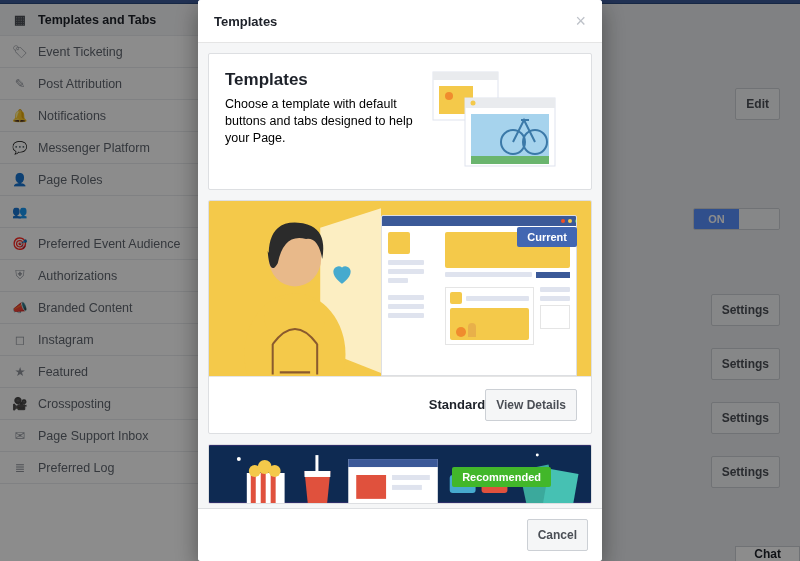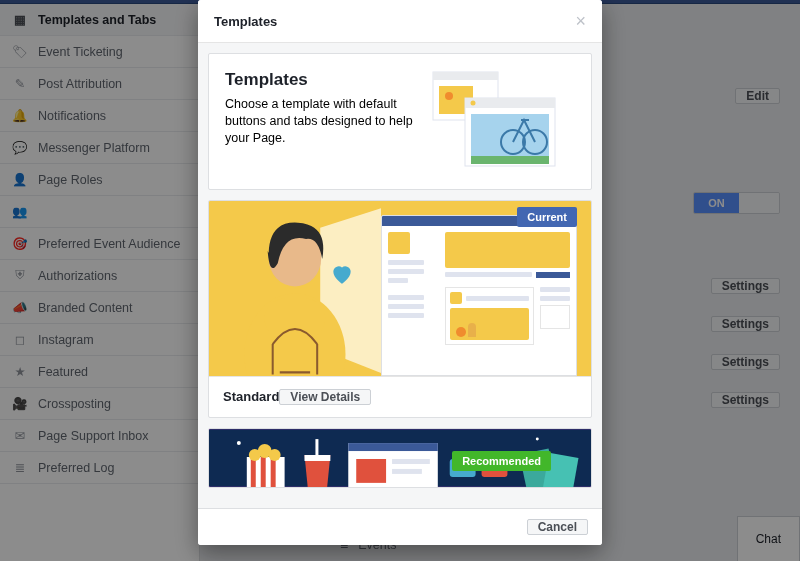--- a/index.html
+++ b/index.html
@@ -11,44 +11,44 @@
   .sidebar { width: 200px; background: #fff; border-right: 1px solid #dddfe2; }
   .sidebar-item { display: flex; align-items: center; gap: 10px; padding: 8px 12px; border-bottom: 1px solid #e9ebee; color: #616770; cursor: pointer; font-size: 12.5px; }
   .sidebar-item.active { font-weight: bold; color: #1d2129; background: #f5f6f7; }
   .sidebar-item .icon { width: 16px; display: inline-flex; justify-content: center; color: #90949c; }
   .sidebar-item.active .icon { color: #4b4f56; }
 
   
   .main { flex: 1; padding: 8px 20px; position: relative; color: #4b4f56; }
   .main-row { display: flex; justify-content: flex-end; align-items: center; margin-bottom: 22px; }
   .main-text { font-size: 12.5px; color: #616770; margin-right: auto; padding-left: 100px; }
-  .btn { background: #f5f6f7; border: 1px solid #ccd0d5; border-radius: 2px; padding: 0 10px; font-size: 12px; font-weight: bold; color: #4b4f56; cursor: pointer; }
+  .btn { background: #f5f6f7; border: 1px solid #ccd0d5; border-radius: 2px; padding: 8px 10px; font-size: 12px; font-weight: bold; color: #4b4f56; cursor: pointer; }
   .toggle { display: inline-flex; border: 1px solid #ccd0d5; border-radius: 2px; overflow: hidden; }
   .toggle .on { background: #5890ff; color: #fff; padding: 4px 14px; font-size: 11px; font-weight: bold; }
   .toggle .off { background: #f5f6f7; color: #4b4f56; padding: 4px 14px; font-size: 11px; }
-  .chat-tab { position: fixed; bottom: 0; right: 0; background: #fff; border: 1px solid #ccd0d5; border-bottom: none; padding: 15px 18px; font-size: 12px; font-weight: normal; color: #1d2129; }
+  .chat-tab { position: fixed; bottom: 0; right: 0; background: #fff; border: 1px solid #ccd0d5; border-bottom: none; padding: 0 18px; font-size: 12px; font-weight: bold; color: #1d2129; }
 
   
   .overlay { position: fixed; inset: 0; background: rgba(0,0,0,.45); display: flex; justify-content: center; align-items: flex-start; }
   .modal { width: 404px; background: #f5f6f7; border-radius: 3px; box-shadow: 0 8px 24px rgba(0,0,0,.4); margin-top: 0; display: flex; flex-direction: column; max-height: 561px; }
   .modal-header { padding: 12px 16px; border-bottom: 1px solid #e5e5e5; display: flex; justify-content: space-between; align-items: center; background: #fff; border-radius: 3px 3px 0 0;}
   .modal-header h3 { font-size: 13px; font-weight: bold; color: #1d2129; }
   .close { color: #bec2c9; font-size: 18px; line-height: 1; cursor: pointer; }
   .modal-body { padding: 10px; overflow: hidden; flex: 1; }
   .intro { background: #fff; padding: 16px; display: flex; gap: 12px; margin-bottom: 10px; border: 1px solid #dddfe2; border-radius: 2px; }
   .intro-text h2 { font-size: 17px; margin-bottom: 6px; color: #1d2129; }
   .intro-text p { font-size: 12.5px; color: #000000; line-height: 1.35; }
   .intro-art { width: 150px; flex-shrink: 0; position: relative; }
 
   .card { background: #fff; border: 1px solid #dddfe2; border-radius: 2px; margin-bottom: 10px; overflow: hidden; }
   .card-img { width: 100%; height: 170px; position: relative; }
-  .badge { position: absolute; top: 6px; right: 14px; color: #fff; font-size: 11px; font-weight: bold; padding: 4px 10px; border-radius: 2px; }
+  .badge { position: absolute; top: 26px; right: 14px; color: #fff; font-size: 11px; font-weight: bold; padding: 4px 10px; border-radius: 2px; }
   .badge.current { background: #4267b2; }
   .badge.recommended { background: #42b72a; top: 22px; right: 40px; }
-  .card-footer { display: flex; justify-content: flex-start; align-items: center; padding: 12px 14px; border-top: 1px solid #e5e5e5; }
+  .card-footer { display: flex; justify-content: flex-end; align-items: center; padding: 12px 14px; border-top: 1px solid #e5e5e5; }
   .card-footer .name { font-size: 13px; font-weight: bold; color: #1d2129; }
 
   .modal-footer { padding: 10px 14px; border-top: 1px solid #dddfe2; display: flex; justify-content: flex-end; background: #fff; border-radius: 0 0 3px 3px;}
 
   
   .art-standard { background: #f4c94a; height: 100%; display: flex; }
   .art-standard .person { width: 45%; position: relative; }
   .art-standard .ui { flex: 1; background: #fff; margin: 14px 14px 0 0; border-radius: 2px 2px 0 0; overflow: hidden; border: 1px solid #dddfe2;}
   .art-standard .ui-top { height: 10px; background: #3b5998; position:relative;}
   .art-standard .ui-top::after { content:""; position:absolute; right:4px; top:3px; width:4px; height:4px; background:#f4c94a; border-radius:50%; box-shadow: -7px 0 0 #f25022, 7px 0 0 #60c36e; }

